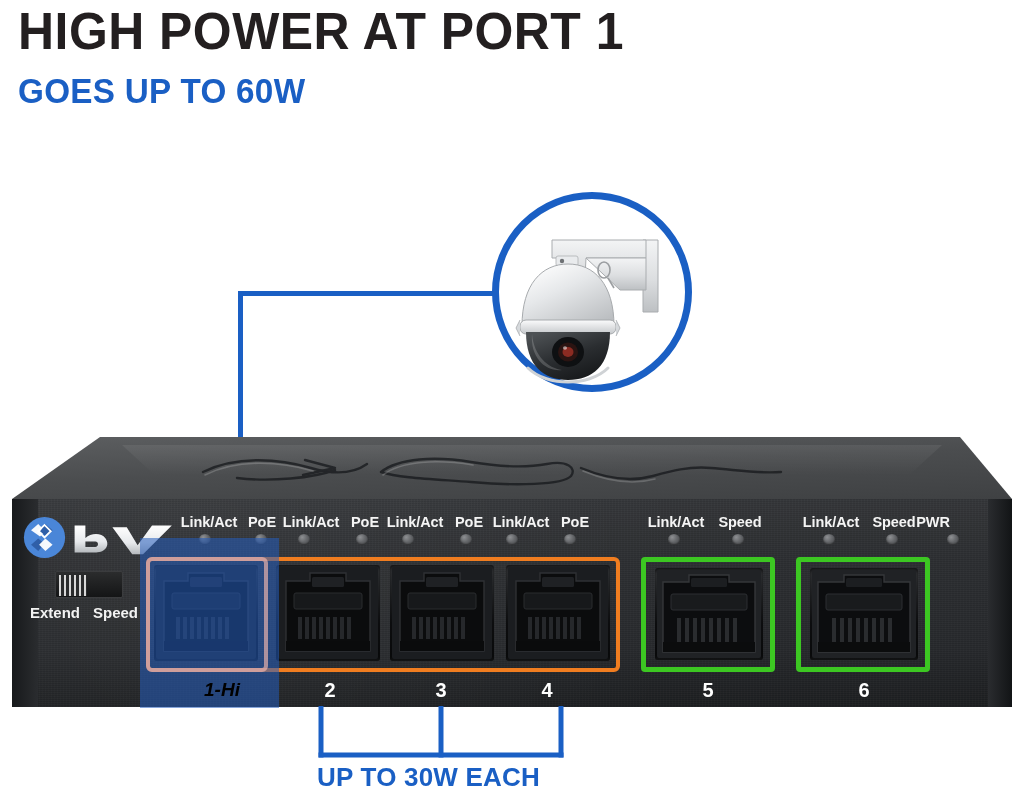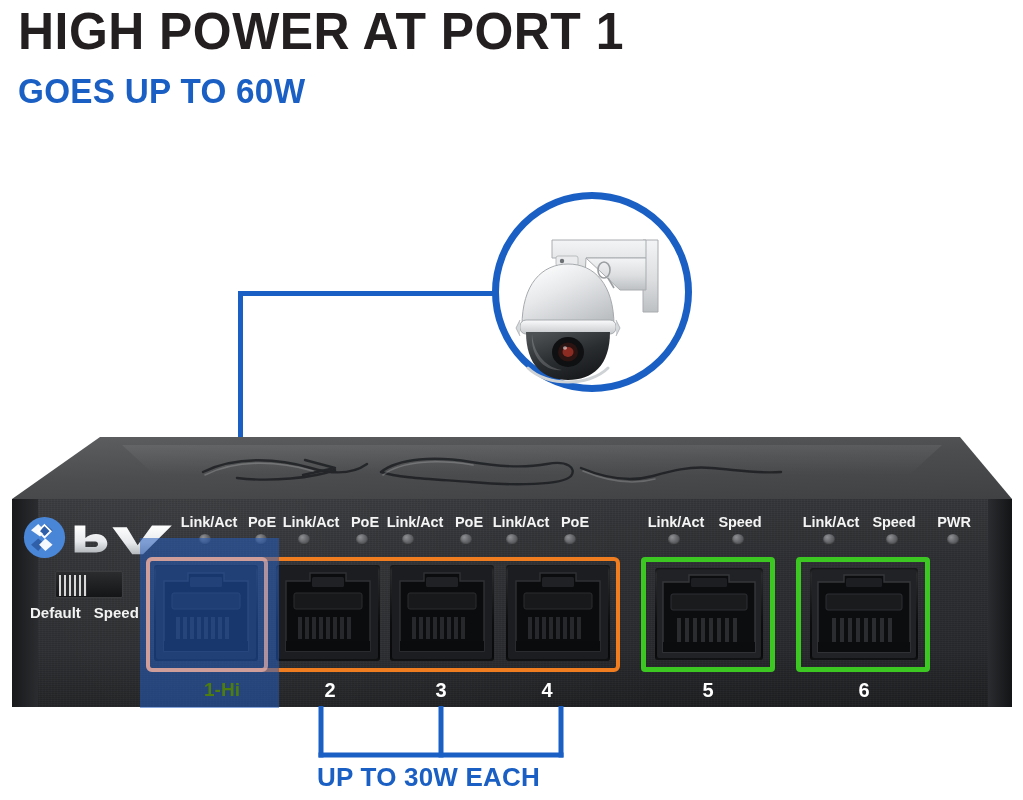--- a/index.html
+++ b/index.html
@@ -171,21 +171,21 @@
   .rj45 { position: absolute; left: 0; top: 0; width: 100%; height: 100%; }
 
   .port-num {
     position: absolute;
     color: #ffffff;
     font-size: 20px;
     font-weight: 700;
     transform: translateX(-50%);
     white-space: nowrap;
   }
-  #port-num-1 { color: #4d7c0f; font-size: 19px; }
+  #port-num-1 { color: #000000; font-size: 19px; font-style: italic; }
 
   
   #orange-outline {
     position: absolute;
     left: 146px; top: 557px;
     width: 474px; height: 115px;
     border: 4px solid #f07d20;
     border-radius: 6px;
     pointer-events: none;
   }
@@ -344,38 +344,38 @@
       <path d="M46 8 L62 8 L74 28 L90 6 L112 6 L80 38 L68 38 Z" fill="url(#wordG)"></path>
     </svg>
   </div>
 
   <div id="dipswitch-wrap">
     <div id="dipswitch">
       <div id="dip-teeth"></div>
     </div>
   </div>
   <div id="dip-legend">
-    <span>Default</span>
+    <span>Extend</span>
     <span>Speed</span>
   </div>
 
   <div class="led-label" style="left:209px; top:514px;">Link/Act</div>
   <div class="led-label" style="left:262px; top:514px;">PoE</div>
   <div class="led-label" style="left:311px; top:514px;">Link/Act</div>
   <div class="led-label" style="left:365px; top:514px;">PoE</div>
   <div class="led-label" style="left:415px; top:514px;">Link/Act</div>
   <div class="led-label" style="left:469px; top:514px;">PoE</div>
   <div class="led-label" style="left:521px; top:514px;">Link/Act</div>
   <div class="led-label" style="left:575px; top:514px;">PoE</div>
 
   <div class="led-label" style="left:676px; top:514px;">Link/Act</div>
   <div class="led-label" style="left:740px; top:514px;">Speed</div>
   <div class="led-label" style="left:831px; top:514px;">Link/Act</div>
   <div class="led-label" style="left:894px; top:514px;">Speed</div>
-  <div class="led-label" style="left:954px; top:514px;">PWR</div>
+  <div class="led-label" style="left:933px; top:514px;">PWR</div>
 
   <div class="led" style="left:205px; top:534px;"></div>
   <div class="led" style="left:261px; top:534px;"></div>
   <div class="led" style="left:304px; top:534px;"></div>
   <div class="led" style="left:362px; top:534px;"></div>
   <div class="led" style="left:408px; top:534px;"></div>
   <div class="led" style="left:466px; top:534px;"></div>
   <div class="led" style="left:512px; top:534px;"></div>
   <div class="led" style="left:570px; top:534px;"></div>
   <div class="led" style="left:674px; top:534px;"></div>

